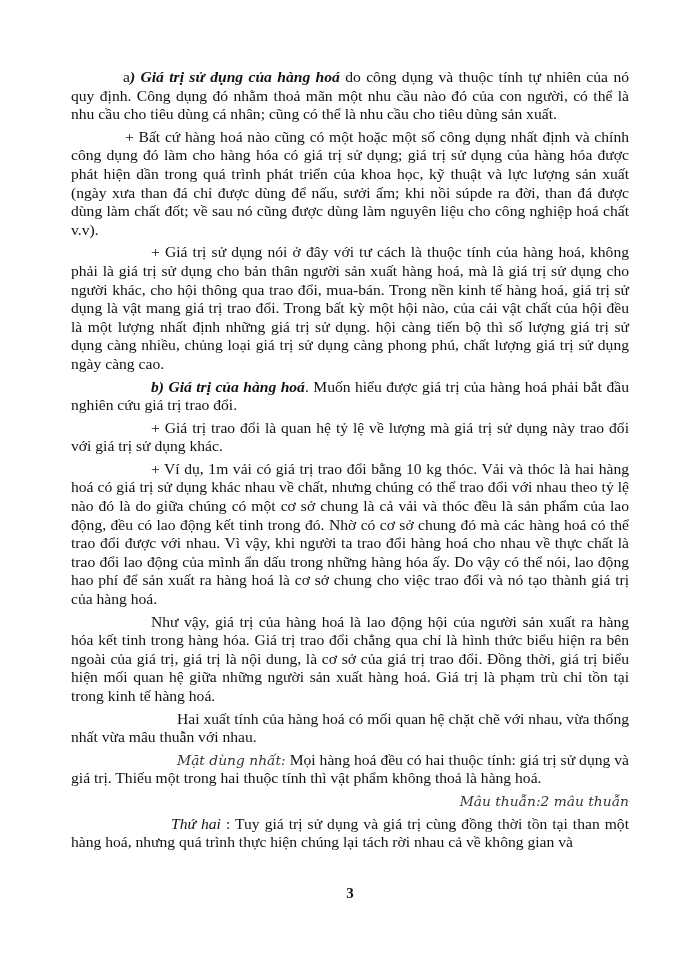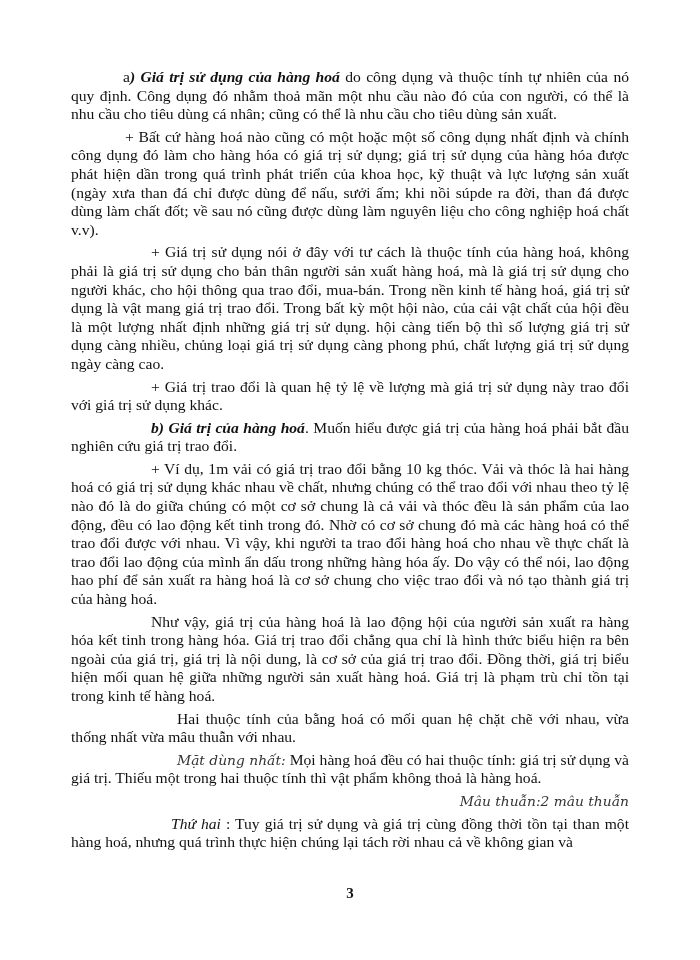--- a/index.html
+++ b/index.html
@@ -28,30 +28,30 @@
 </head>
 <body>
 
 <div class="page">
   <p class="ind1"><span>a</span><span class="bi">) Giá trị sử dụng của hàng hoá</span><span> do công dụng và thuộc tính tự nhiên của nó quy định. Công dụng đó nhằm thoả mãn một nhu cầu nào đó của con người, có thể là nhu cầu cho tiêu dùng cá nhân; cũng có thể là nhu cầu cho tiêu dùng sản xuất.</span></p>
 
   <p class="ind2">+ Bất cứ hàng hoá nào cũng có một hoặc một số công dụng nhất định và chính công dụng đó làm cho hàng hóa có giá trị sử dụng; giá trị sử dụng của hàng hóa được phát hiện dần trong quá trình phát triển của khoa học, kỹ thuật và lực lượng sản xuất (ngày xưa than đá chỉ được dùng để nấu, sưởi ấm; khi nồi súpde ra đời, than đá được dùng làm chất đốt; về sau nó cũng được dùng làm nguyên liệu cho công nghiệp hoá chất v.v).</p>
 
   <p class="ind4">+ Giá trị sử dụng nói ở đây với tư cách là thuộc tính của hàng hoá, không phải là giá trị sử dụng cho bản thân người sản xuất hàng hoá, mà là giá trị sử dụng cho người khác, cho hội thông qua trao đổi, mua-bán. Trong nền kinh tế hàng hoá, giá trị sử dụng là vật mang giá trị trao đổi. Trong bất kỳ một hội nào, của cải vật chất của hội đều là một lượng nhất định những giá trị sử dụng. hội càng tiến bộ thì số lượng giá trị sử dụng càng nhiều, chủng loại giá trị sử dụng càng phong phú, chất lượng giá trị sử dụng ngày càng cao.</p>
 
+  <p class="ind4"><span class="bi">b) Giá trị của hàng hoá</span><span>. Muốn hiểu được giá trị của hàng hoá phải bắt đầu nghiên cứu giá trị trao đổi.</span></p>
+
   <p class="ind4">+ Giá trị trao đổi là quan hệ tỷ lệ về lượng mà giá trị sử dụng này trao đổi với giá trị sử dụng khác.</p>
-
-  <p class="ind4"><span class="bi">b) Giá trị của hàng hoá</span><span>. Muốn hiểu được giá trị của hàng hoá phải bắt đầu nghiên cứu giá trị trao đổi.</span></p>
 
   <p class="ind4">+ Ví dụ, 1m vải có giá trị trao đổi bằng 10 kg thóc. Vải và thóc là hai hàng hoá có giá trị sử dụng khác nhau về chất, nhưng chúng có thể trao đổi với nhau theo tỷ lệ nào đó là do giữa chúng có một cơ sở chung là cả vải và thóc đều là sản phẩm của lao động, đều có lao động kết tinh trong đó. Nhờ có cơ sở chung đó mà các hàng hoá có thể trao đổi được với nhau. Vì vậy, khi người ta trao đổi hàng hoá cho nhau về thực chất là trao đổi lao động của mình ẩn dấu trong những hàng hóa ấy. Do vậy có thể nói, lao động hao phí để sản xuất ra hàng hoá là cơ sở chung cho việc trao đổi và nó tạo thành giá trị của hàng hoá.</p>
 
   <p class="ind4">Như vậy, giá trị của hàng hoá là lao động hội của người sản xuất ra hàng hóa kết tinh trong hàng hóa. Giá trị trao đổi chẳng qua chỉ là hình thức biểu hiện ra bên ngoài của giá trị, giá trị là nội dung, là cơ sở của giá trị trao đổi. Đồng thời, giá trị biểu hiện mối quan hệ giữa những người sản xuất hàng hoá. Giá trị là phạm trù chỉ tồn tại trong kinh tế hàng hoá.</p>
 
 
-  <p class="ind6">Hai thuộc tính của bằng hoá có mối quan hệ chặt chẽ với nhau, vừa thống nhất vừa mâu thuẫn với nhau.</p>
+  <p class="ind6">Hai xuất tính của hàng hoá có mối quan hệ chặt chẽ với nhau, vừa thống nhất vừa mâu thuẫn với nhau.</p>
 
   <p class="ind6"><span class="it">Mặt dùng nhất:</span><span> Mọi hàng hoá đều có hai thuộc tính: giá trị sử dụng và giá trị. Thiếu một trong hai thuộc tính thì vật phẩm không thoả là hàng hoá.</span></p>
 
   <p class="label-line"><span class="it">Mâu thuẫn:2 mâu thuẫn</span></p>
 
 
   <p style="text-indent:100px;"><span class="it2">Thứ hai</span><span> : Tuy giá trị sử dụng và giá trị cùng đồng thời tồn tại than một hàng hoá, nhưng quá trình thực hiện chúng lại tách rời nhau cả về không gian và</span></p>
 </div>
 
 <div class="page-number">3</div>

